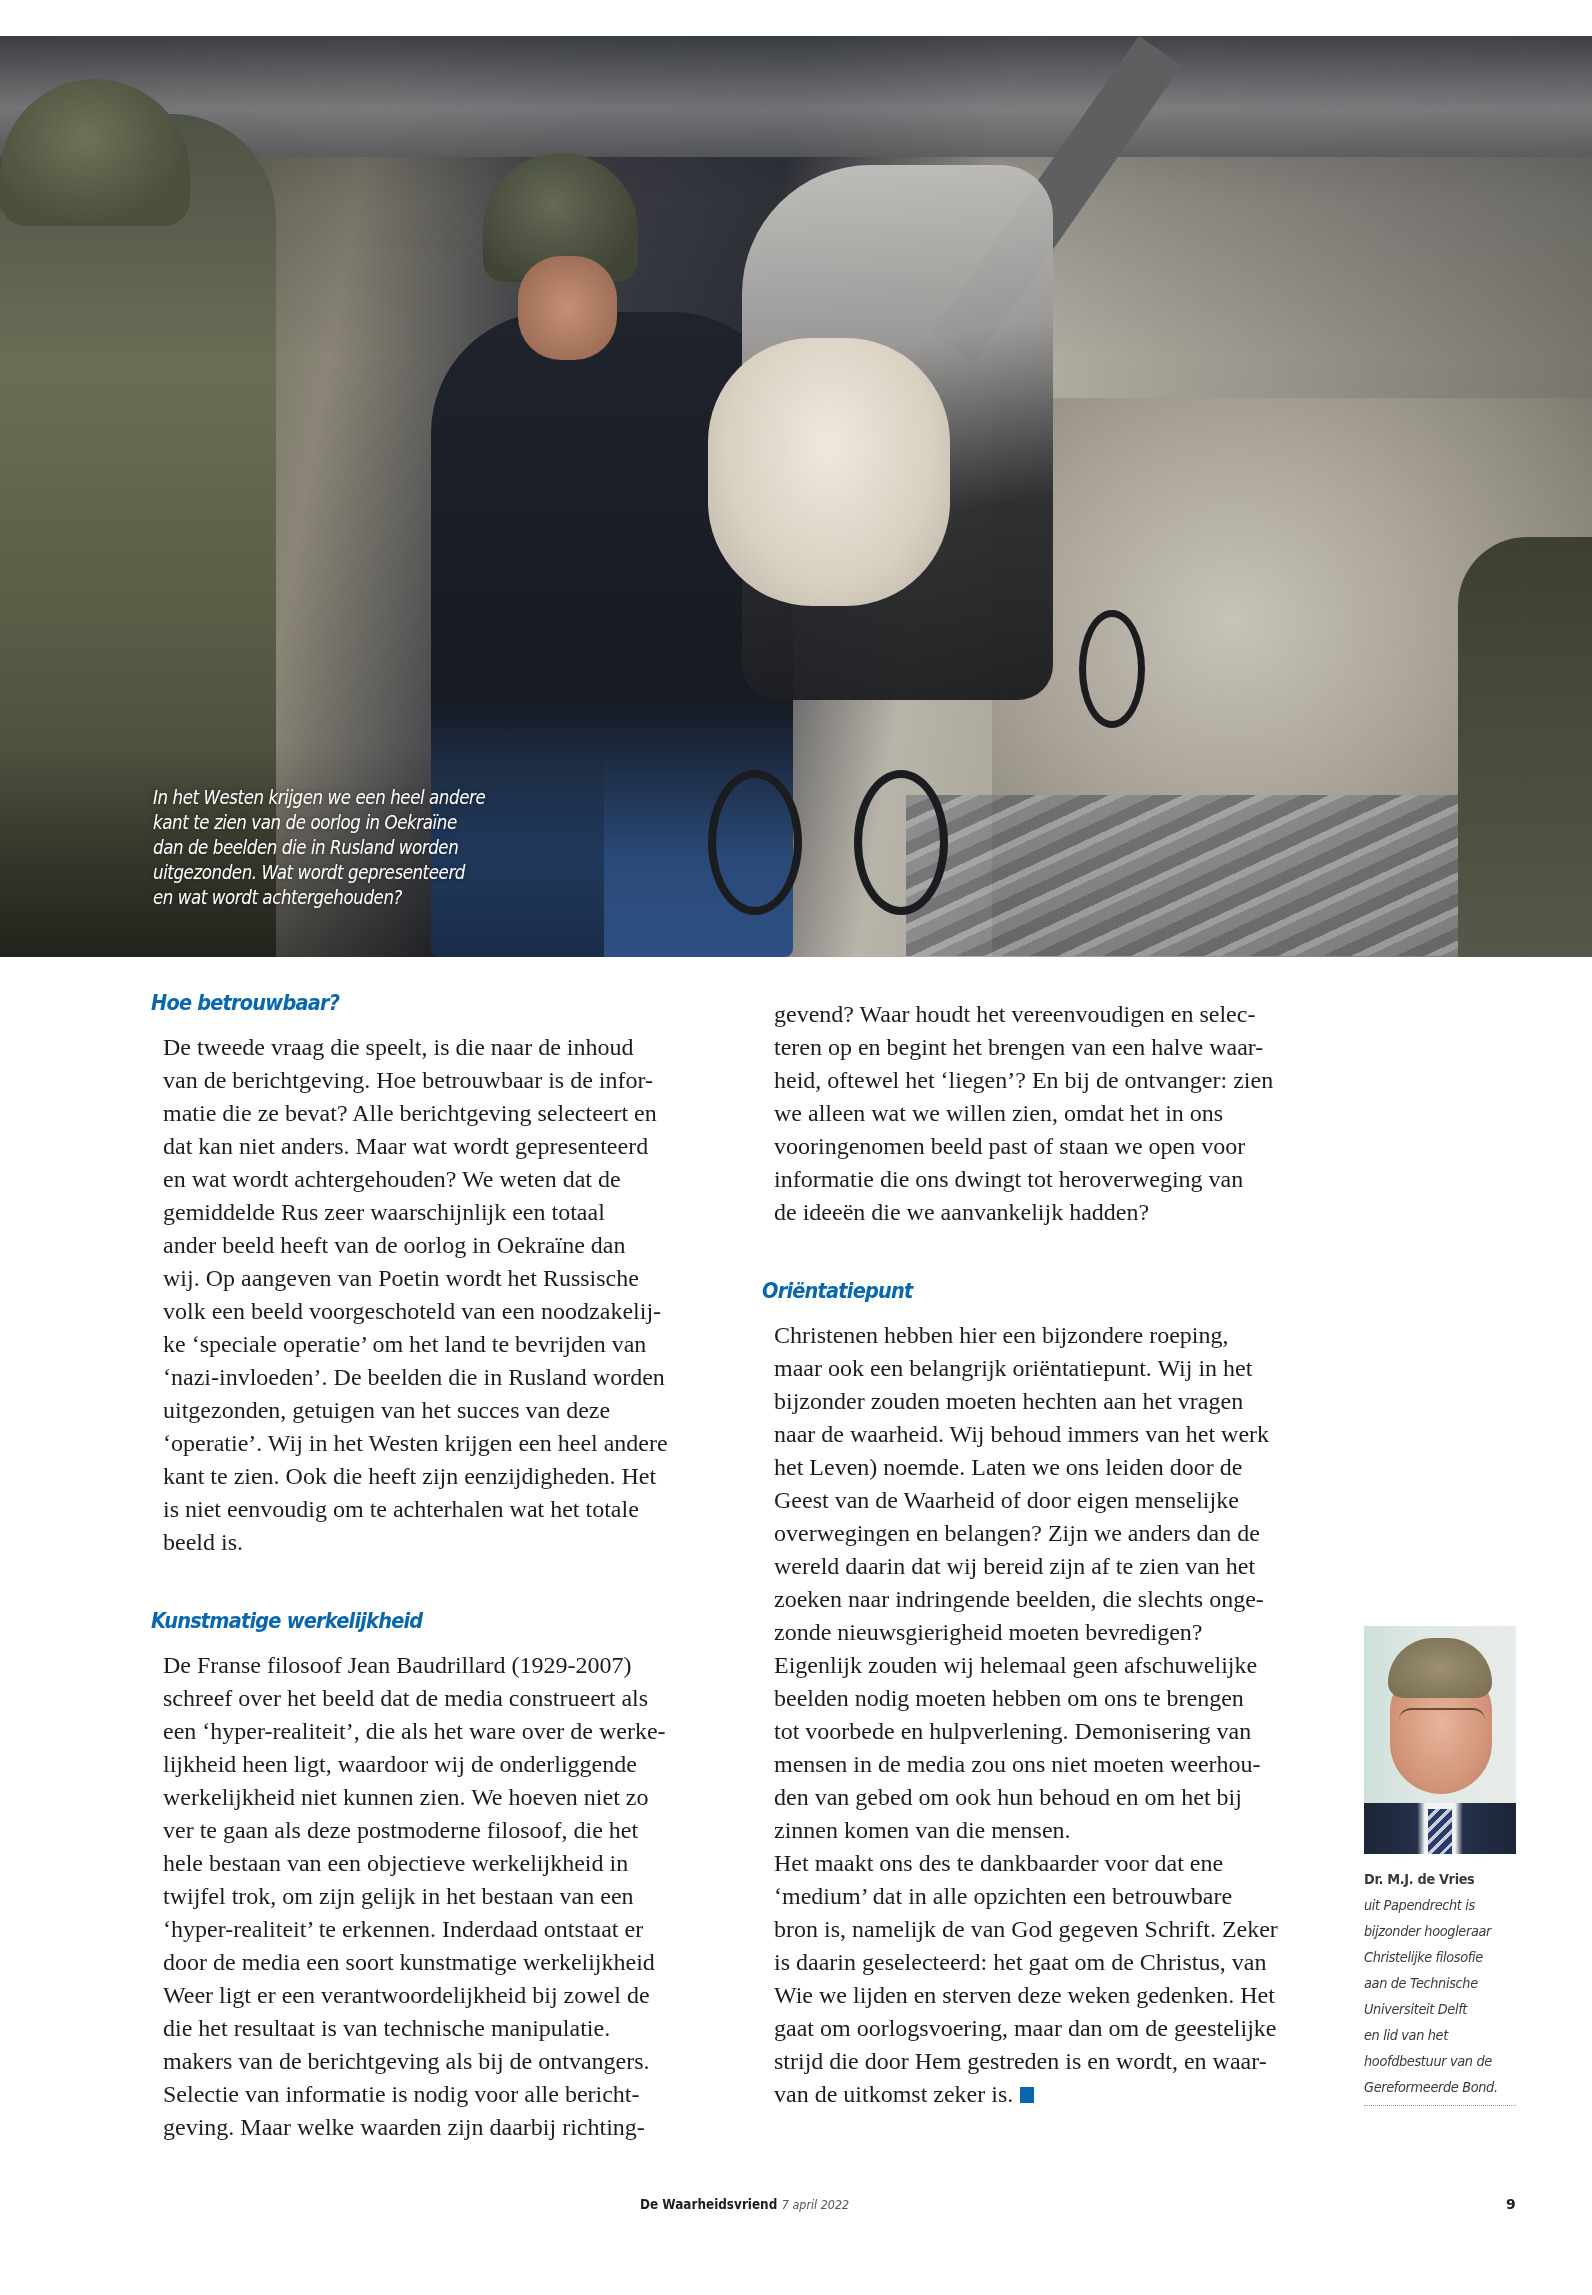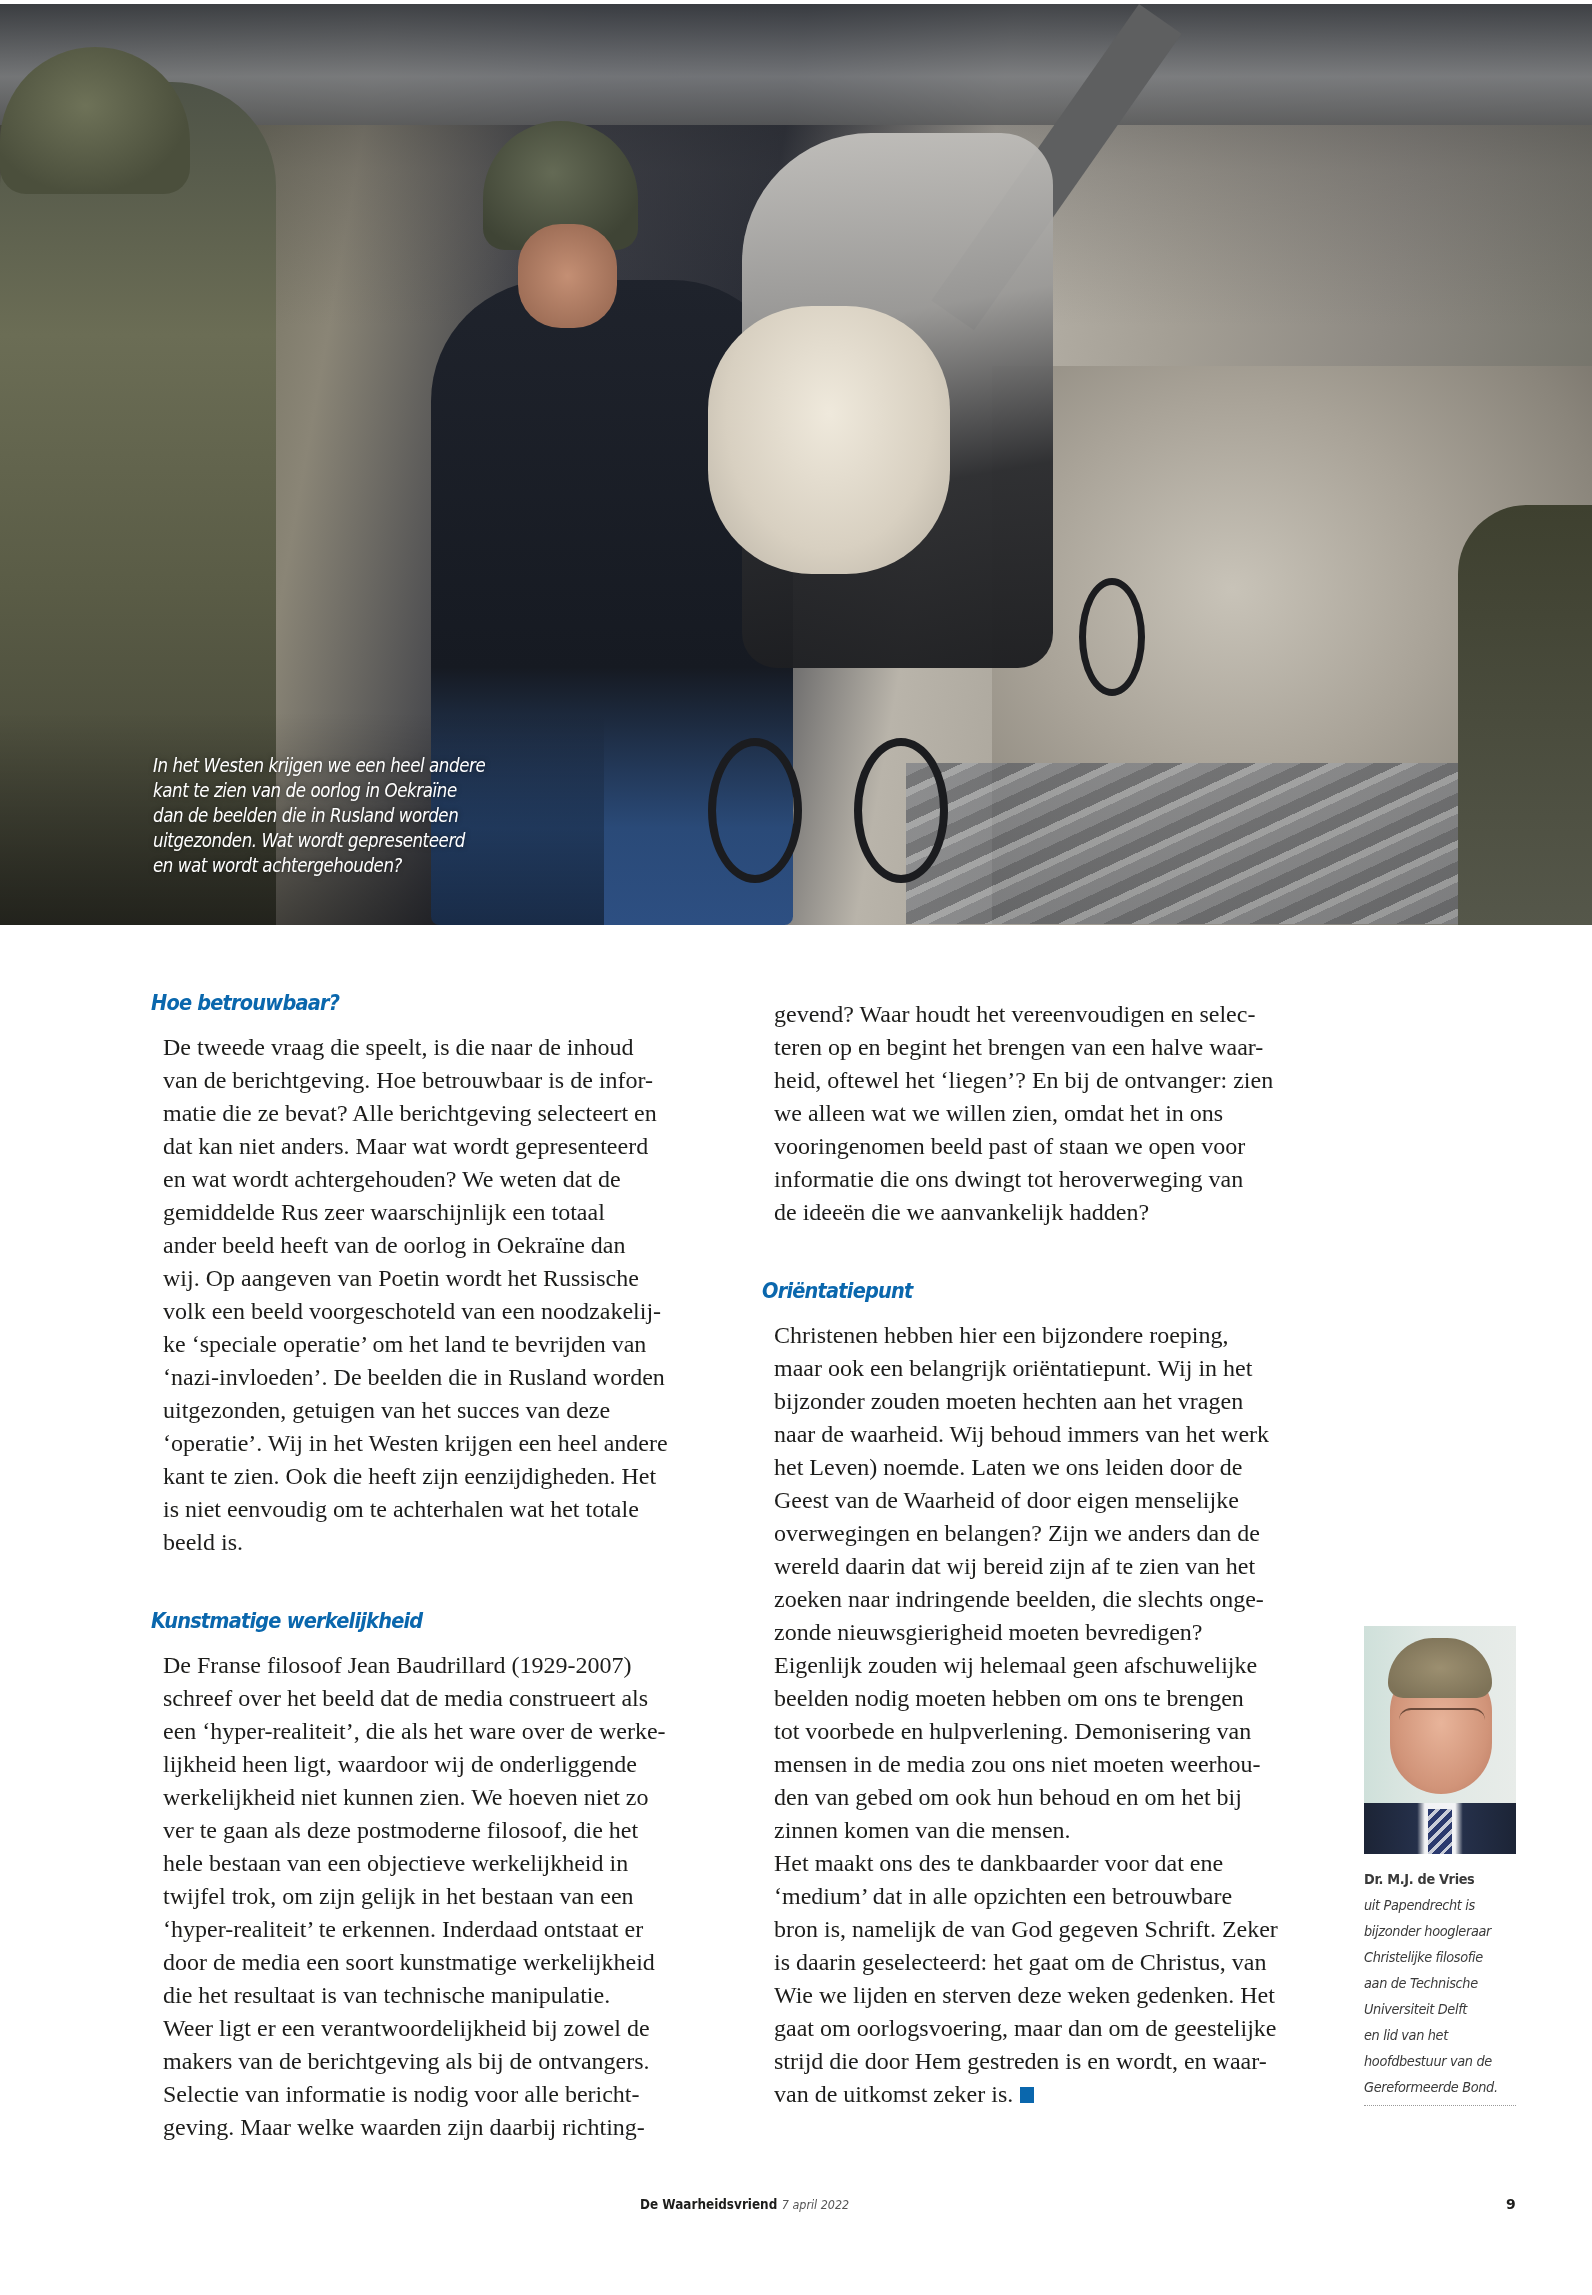--- a/index.html
+++ b/index.html
@@ -1,20 +1,20 @@
 <!DOCTYPE html>
 <html style="font-size:14px"><head>
 <meta charset="utf-8">
 <style>
   html, body { margin: 0; padding: 0; background: #ffffff; }
   body { width: 1592px; height: 2295px; position: relative; overflow: hidden; font-family: "Liberation Serif", serif; color: #1d1d1b; }
 
   
   .photo {
-    position: absolute; left: 0; top: 4px; width: 1592px; height: 921px; overflow: hidden;
+    position: absolute; left: 0; top: 36px; width: 1592px; height: 921px; overflow: hidden;
     background:
       linear-gradient(180deg, rgba(30,32,36,0.55) 0%, rgba(60,60,62,0.25) 18%, rgba(0,0,0,0) 35%),
       linear-gradient(100deg, #4b4a3c 0%, #6b6a57 12%, #8a8576 22%, #3b3d45 34%, #2a2d36 46%, #b9b4aa 58%, #a49f95 70%, #8e8a83 82%, #6c6c62 100%);
   }
   .photo .shape { position: absolute; }
   .photo .bridge { left: 0; top: 0; width: 1592px; height: 121px; background: linear-gradient(180deg,#3c3f44 0%, #7d7f82 60%, #5a5b5c 100%); opacity: .85; }
   .photo .girder { left: 1139px; top: 0; width: 52px; height: 362px; background: #5e5f60; transform: rotate(35deg); transform-origin: top left; }
   .photo .rubble { left: 992px; top: 362px; width: 600px; height: 558px; background: radial-gradient(ellipse at 40% 40%, #c8c3b8 0%, #a9a398 40%, #8a857b 75%, #6f6b63 100%); }
   .photo .soldier-left { left: 0; top: 78px; width: 276px; height: 843px; background: linear-gradient(180deg,#4e5347 0%, #6b6d55 30%, #5a5c46 60%, #3e3f33 100%); border-radius: 104px 104px 0 0; }
   .photo .helmet-left { left: 0; top: 43px; width: 190px; height: 147px; background: radial-gradient(ellipse at 45% 40%, #6e7258 0%, #4b4f3c 70%); border-radius: 95px 95px 26px 26px; }
@@ -128,22 +128,22 @@
       <span class="line">De Franse filosoof Jean Baudrillard (1929-2007)</span>
       <span class="line">schreef over het beeld dat de media construeert als</span>
       <span class="line">een ‘hyper-realiteit’, die als het ware over de werke-</span>
       <span class="line">lijkheid heen ligt, waardoor wij de onderliggende</span>
       <span class="line">werkelijkheid niet kunnen zien. We hoeven niet zo</span>
       <span class="line">ver te gaan als deze postmoderne filosoof, die het</span>
       <span class="line">hele bestaan van een objectieve werkelijkheid in</span>
       <span class="line">twijfel trok, om zijn gelijk in het bestaan van een</span>
       <span class="line">‘hyper-realiteit’ te erkennen. Inderdaad ontstaat er</span>
       <span class="line">door de media een soort kunstmatige werkelijkheid</span>
+      <span class="line">Weer ligt er een verantwoordelijkheid bij zowel de</span>
       <span class="line">die het resultaat is van technische manipulatie.</span>
-      <span class="line">Weer ligt er een verantwoordelijkheid bij zowel de</span>
       <span class="line">makers van de berichtgeving als bij de ontvangers.</span>
       <span class="line">Selectie van informatie is nodig voor alle bericht-</span>
       <span class="line">geving. Maar welke waarden zijn daarbij richting-</span>
     </div>
 </div>
 
 <div class="col col-right">
   <div class="para" id="cont">
       <span class="line">gevend? Waar houdt het vereenvoudigen en selec-</span>
       <span class="line">teren op en begint het brengen van een halve waar-</span>

